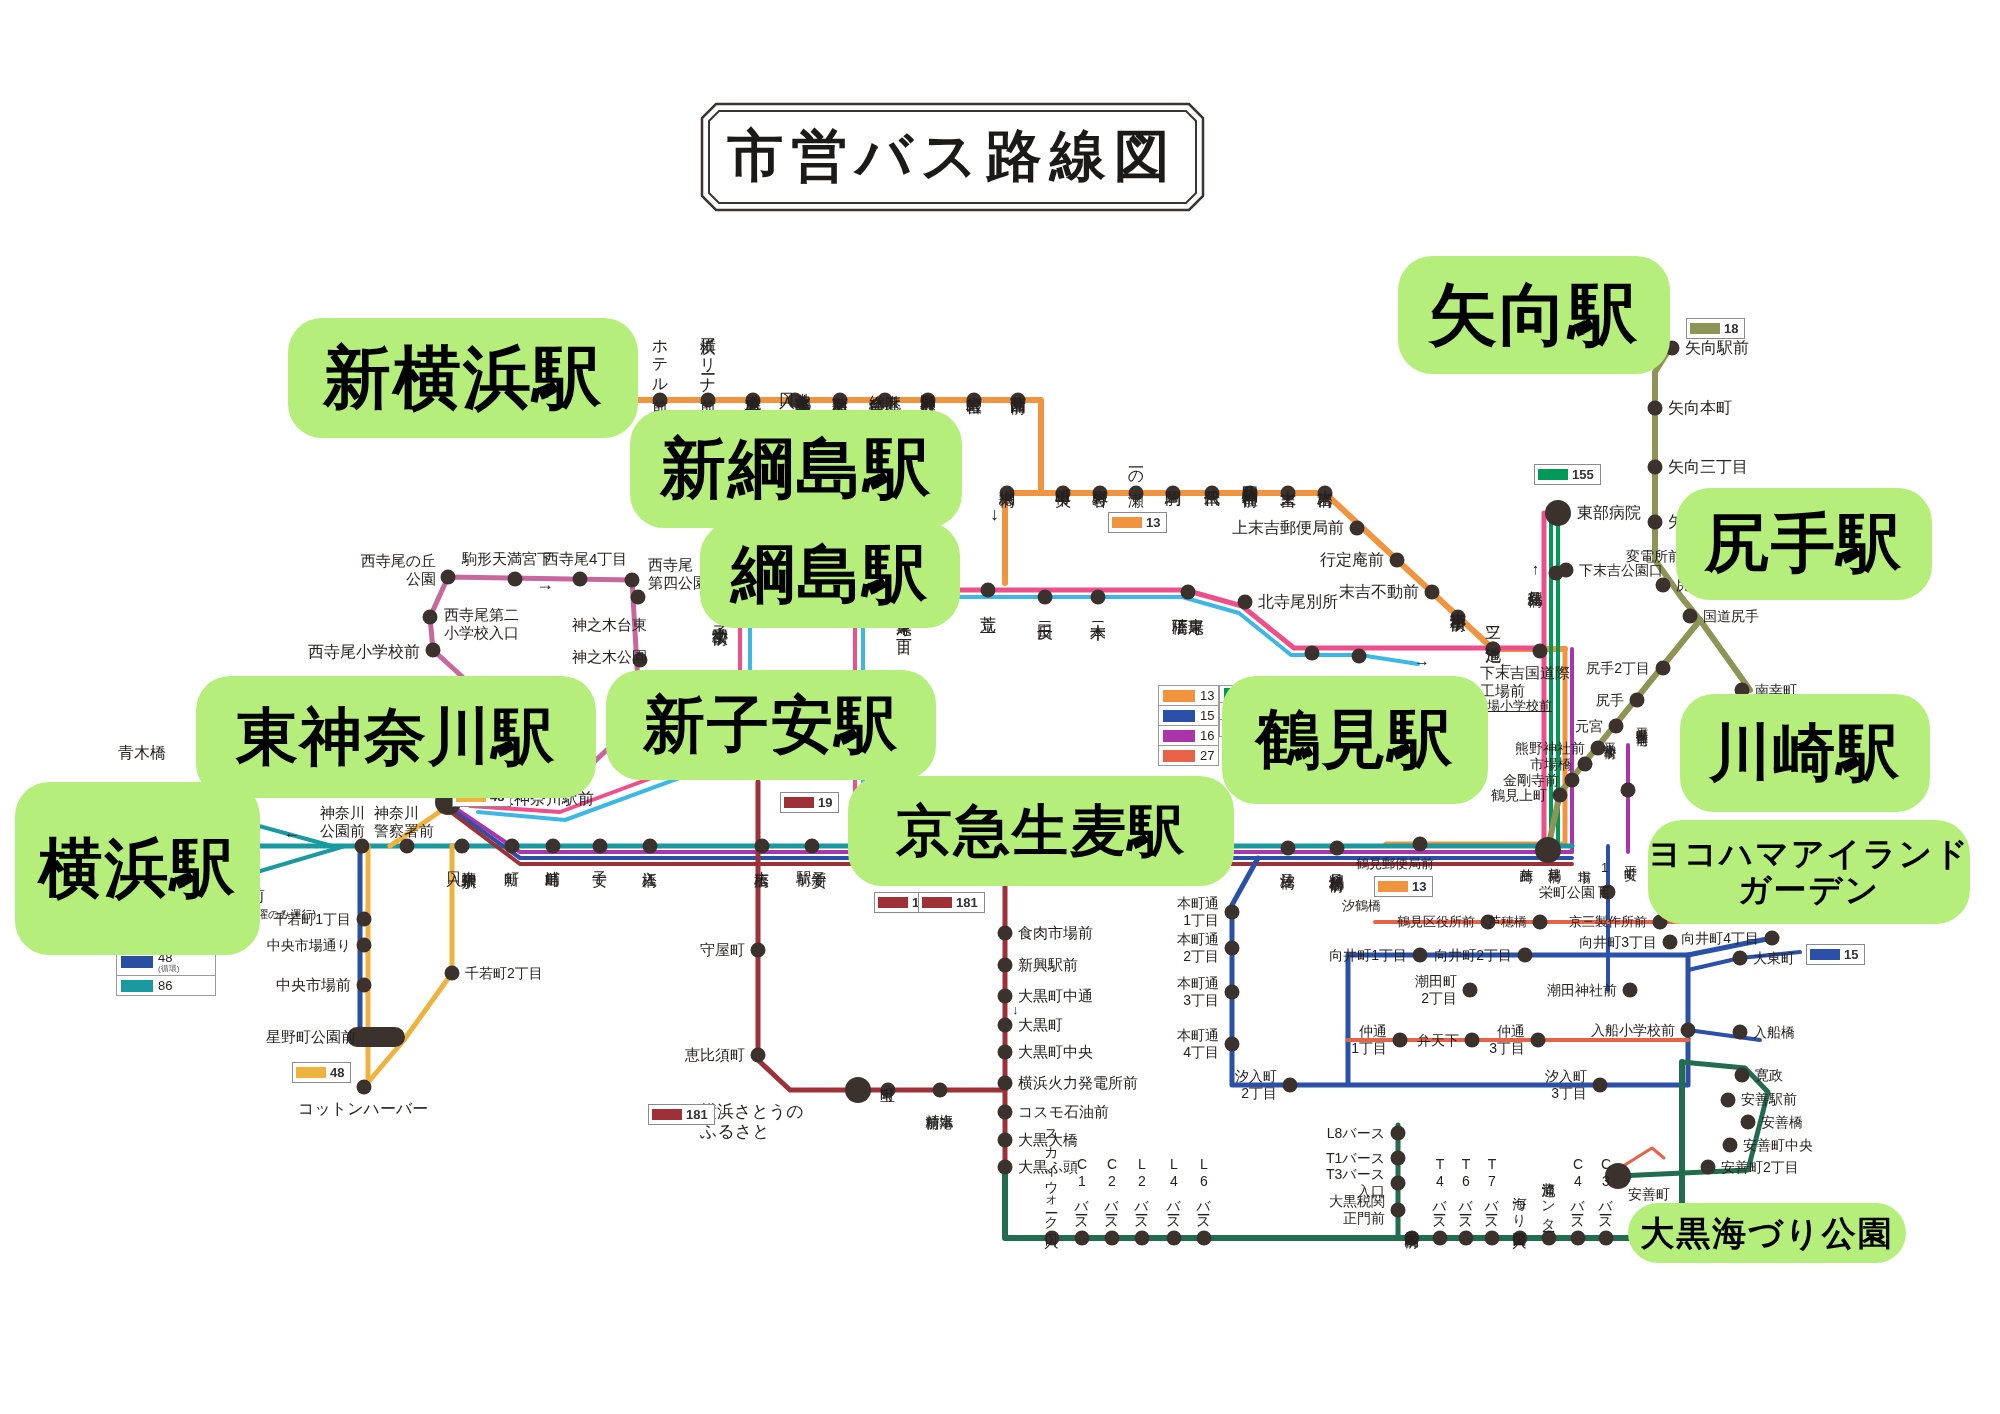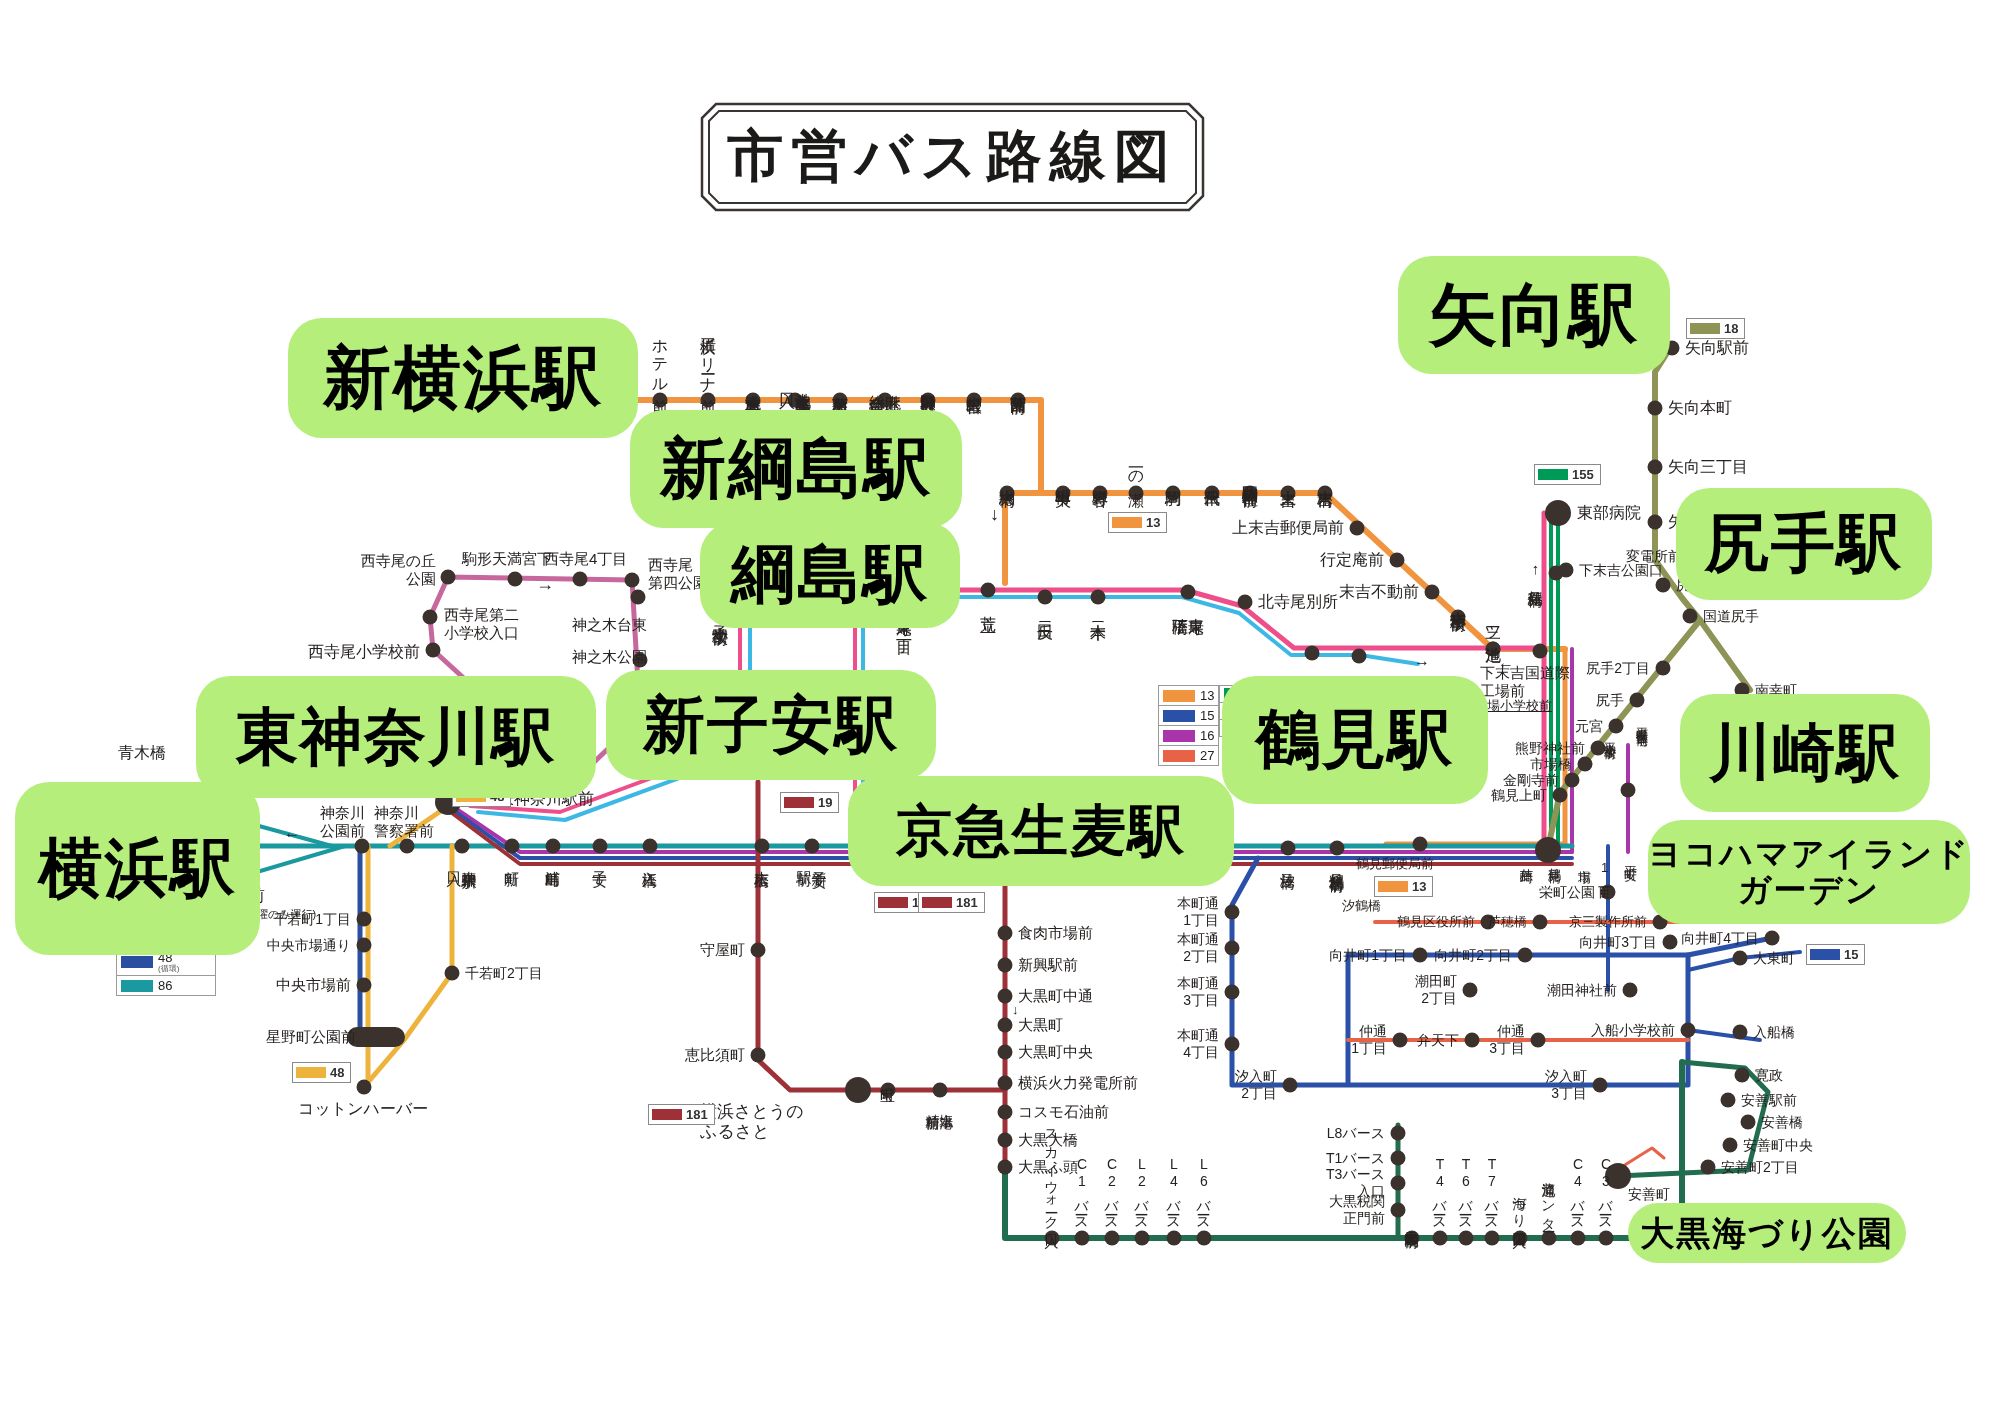--- a/index.html
+++ b/index.html
@@ -305,21 +305,21 @@
       <div class="lbl" style="font-size: 14px; left: 1459px; top: 1040px; transform: translate(-100%, -50%); text-align: right;">弁天下</div>
       <div class="lbl" style="font-size: 14px; left: 1525px; top: 1040px; transform: translate(-100%, -50%); text-align: right;">仲通
 3丁目</div>
       <div class="lbl" style="font-size: 14px; left: 1277px; top: 1085px; transform: translate(-100%, -50%); text-align: right;">汐入町
 2丁目</div>
       <div class="lbl" style="font-size: 14px; left: 1587px; top: 1085px; transform: translate(-100%, -50%); text-align: right;">汐入町
 3丁目</div>
       <div class="lbl" style="font-size: 14px; left: 1675px; top: 1030px; transform: translate(-100%, -50%); text-align: right;">入船小学校前</div>
       <div class="lbl" style="font-size: 14px; left: 1753px; top: 1032px; transform: translate(0px, -50%);">入船橋</div>
       <div class="lbl" style="font-size: 14px; left: 1755px; top: 1075px; transform: translate(0px, -50%);">寛政</div>
-      <div class="lbl" style="font-size: 14px; left: 1741px; top: 1100px; transform: translate(0px, -50%);">安善駅前</div>
+      <div class="lbl" style="font-size: 14px; left: 1741px; top: 1100px; transform: translate(0px, -50%); font-family: Liberation Mono, monospace;">安善駅前</div>
       <div class="lbl" style="font-size: 14px; left: 1761px; top: 1122px; transform: translate(0px, -50%);">安善橋</div>
       <div class="lbl" style="font-size: 14px; left: 1743px; top: 1145px; transform: translate(0px, -50%);">安善町中央</div>
       <div class="lbl" style="font-size: 14px; left: 1721px; top: 1167px; transform: translate(0px, -50%);">安善町2丁目</div>
       <div class="lbl" style="font-size: 15px; left: 1018px; top: 933px; transform: translate(0px, -50%);">食肉市場前</div>
       <div class="lbl" style="font-size: 15px; left: 1018px; top: 965px; transform: translate(0px, -50%);">新興駅前</div>
       <div class="lbl" style="font-size: 15px; left: 1018px; top: 996px; transform: translate(0px, -50%);">大黒町中通</div>
       <div class="lbl" style="font-size: 15px; left: 1018px; top: 1025px; transform: translate(0px, -50%);">大黒町</div>
       <div class="lbl" style="font-size: 15px; left: 1018px; top: 1052px; transform: translate(0px, -50%);">大黒町中央</div>
       <div class="lbl" style="font-size: 15px; left: 1018px; top: 1083px; transform: translate(0px, -50%);">横浜火力発電所前</div>
       <div class="lbl" style="font-size: 15px; left: 1018px; top: 1112px; transform: translate(0px, -50%);">コスモ石油前</div>

